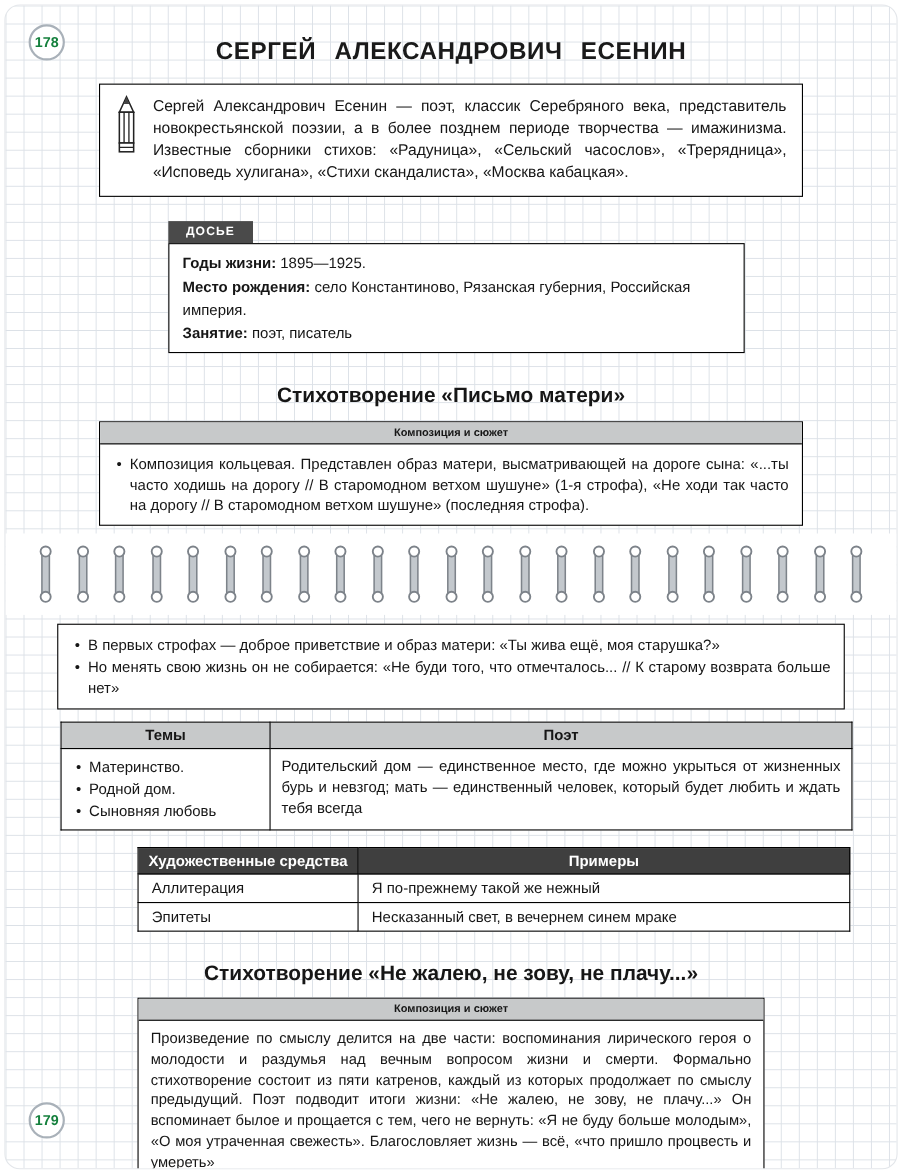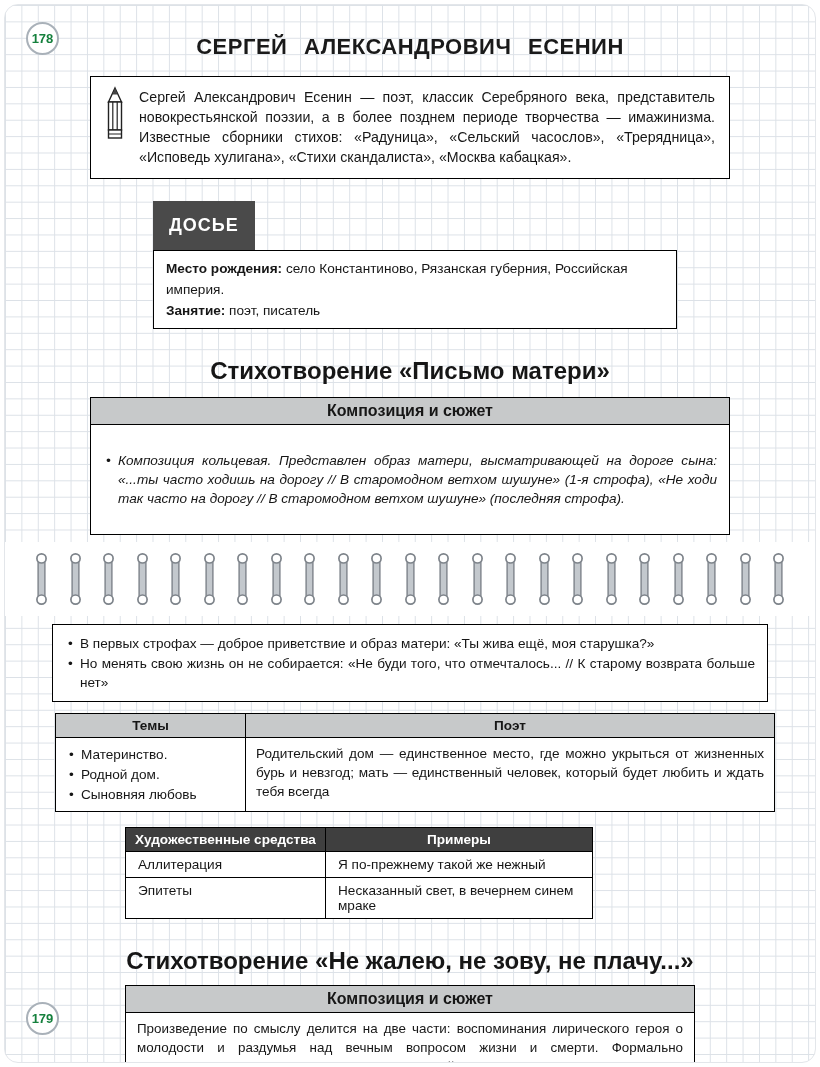--- a/index.html
+++ b/index.html
@@ -47,44 +47,44 @@
     background: #fff;
     padding: 10px 14px 10px 48px;
   }
   .pencil { position: absolute; left: 11px; top: 8px; }
   .intro-text { margin: 0; font-size: 14.2px; line-height: 1.42; text-align: justify; }
 
   .dossier { margin: 22px 0 0 148px; width: 524px; }
   .dossier-tab {
     display: inline-block;
     background: #4a4a4a; color: #fff;
-    font-weight: bold; font-size: 18px; letter-spacing: 1px;
-    padding: 14px 16px;
+    font-weight: bold; font-size: 11px; letter-spacing: 1px;
+    padding: 4px 16px;
   }
   .dossier-box {
     border: 1.6px solid #000; background: #fff;
     padding: 7px 12px;
     font-size: 13.6px; line-height: 1.55;
   }
   .dossier-row b { font-weight: bold; }
 
-  .poem-title { margin: 28px 0 0; text-align: center; font-size: 24px; font-weight: bold; }
+  .poem-title { margin: 28px 0 0; text-align: center; font-size: 19px; font-weight: bold; }
 
   .boxed-table { border: 1.6px solid #000; background: #fff; }
   .w650 { margin-left: 85px; margin-right: 85px; }
   .mt12 { margin-top: 12px; }
   .mt10 { margin-top: 10px; }
   .table-header {
     padding: 4px 8px; text-align: center;
-    font-weight: bold; font-size: 16px;
+    font-weight: bold; font-size: 10px;
     border-bottom: 1.6px solid #000;
   }
   .gray-bg { background: #c7c9ca; }
   .dark-bg { background: #3f3f3f; color: #fff; }
-  .box-body { padding: 25px 12px; font-style: italic; }
+  .box-body { padding: 7px 12px; }
 
   .bullets { margin: 0; padding: 0; list-style: none; font-size: 13.6px; line-height: 1.4; }
   .bullets li { position: relative; padding-left: 15px; text-align: justify; margin: 1px 0; }
   .bullets li::before { content: "•"; position: absolute; left: 3px; }
 
   .spiral-band { margin-top: 7px; height: 74px; background: #ffffff; display: flex; align-items: center; }
   .spiral-row { flex: 1; display: flex; justify-content: space-between; padding: 0 30px; }
   .ring { display: block; line-height: 0; }
 
   .plain-box {
@@ -93,21 +93,21 @@
   }
 
   table.grid-table { border-collapse: collapse; background: #fff; table-layout: fixed; }
   .grid-table th, .grid-table td { border: 1.6px solid #000; font-size: 13.6px; }
   .grid-table th { padding: 4px 8px; text-align: center; font-weight: bold; }
   .grid-table td { vertical-align: top; padding: 6px 10px; }
 
   .themes-table { margin: 11px 0 0 50px; width: 720px; }
   .cell-text { margin: 0; text-align: justify; line-height: 1.4; }
 
-  .devices-table { margin: 15px 0 0 120px; width: 468px; }
+  .devices-table { margin: 15px 0 0 120px; width: 648px; }
   .devices-table td { padding: 5px 12px; }
 
   .w580 { margin-left: 120px; margin-right: 120px; }
   .body-text { margin: 0; padding: 7px 11px; font-size: 13.4px; line-height: 1.4; text-align: justify; }
 </style>
 </head>
 <body>
 
 <div class="sheet">
 
@@ -124,20 +124,23 @@
         <rect x="6.5" y="45" width="13" height="8" fill="#fff" stroke="#222" stroke-width="1.4"></rect>
         <line x1="6.5" y1="49" x2="19.5" y2="49" stroke="#222" stroke-width="1.2"></line>
       </svg>
     </span>
     <p class="intro-text">Сергей Александрович Есенин — поэт, классик Серебряного века, представитель новокрестьянской поэзии, а в более позднем периоде творчества — имажинизма. Известные сборники стихов: «Радуница», «Сельский часослов», «Трерядница», «Исповедь хулигана», «Стихи скандалиста», «Москва кабацкая».</p>
   </div>
 
   <div class="dossier">
     <div class="dossier-tab">ДОСЬЕ</div>
     <div class="dossier-box">
+      <div class="dossier-row">
+        <b>Годы жизни:</b><span> 1895—1925.</span>
+      </div>
       <div class="dossier-row">
         <b>Место рождения:</b><span> село Константиново, Рязанская губерния, Российская империя.</span>
       </div>
       <div class="dossier-row">
         <b>Занятие:</b><span> поэт, писатель</span>
       </div>
     </div>
   </div>
 
   <h2 class="poem-title">Стихотворение «Письмо матери»</h2>

